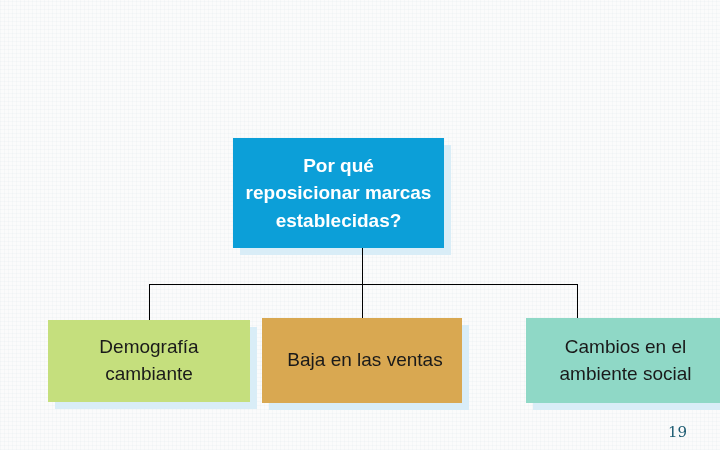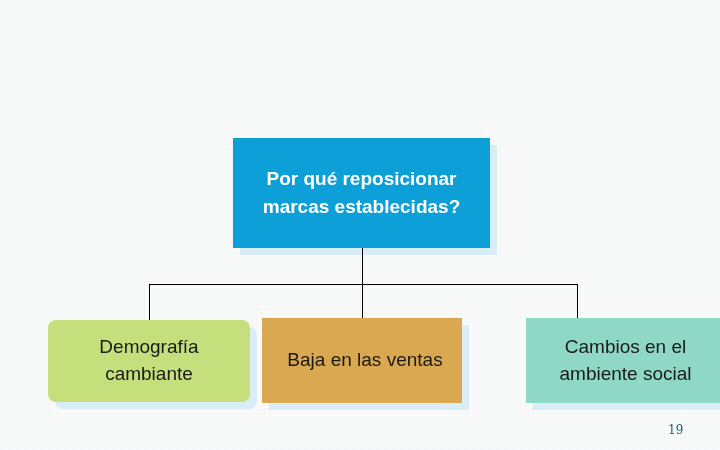--- a/index.html
+++ b/index.html
@@ -19,60 +19,60 @@
     position:absolute;left:33px;top:70px;
     font-size:35px;line-height:1.15;font-weight:400;
     color:#1e6a82;letter-spacing:0.5px;
   }
   .node{
     position:absolute;display:flex;align-items:center;justify-content:center;
     text-align:center;box-sizing:border-box;
     box-shadow:7px 7px 0 #d9edf7;
   }
   .node-root{
-    left:233px;top:138px;width:257px;height:110px;
+    left:233px;top:138px;width:211px;height:110px;
     padding:0 12px;
     font-size:19px;font-weight:700;line-height:1.45;color:#ffffff;
   }
   .node-child{
     top:318px;height:85px;padding:0 10px;
     font-size:19px;font-weight:400;line-height:1.4;color:#1a1a1a;
   }
   .node-child-1{left:48px;top:320px;width:202px;height:82px;}
   .node-child-2{left:262px;width:200px;padding-left:16px;}
   .node-child-3{left:478px;width:199px;margin-left:48px;}
   .connector{position:absolute;background:#000000;}
   .conn-root-drop{left:362px;top:248px;width:1px;height:70px;}
   .conn-horizontal{left:149px;top:284px;width:429px;height:1px;}
   .conn-left-drop{left:149px;top:284px;width:1px;height:36px;}
   .conn-right-drop{left:577px;top:284px;width:1px;height:34px;}
   .page-number{
     position:absolute;left:668px;top:423px;
     font-family:"DejaVu Serif",serif;
-    font-size:12px;color:#1d5c72;
+    font-size:15px;color:#1d5c72;
   }
 </style>
 </head>
 <body>
 
 <div class="slide">
 
 
   <div>
 
     <div class="node node-root" style="background-color: rgb(12, 159, 216);">
       <span>Por qué reposicionar marcas establecidas?</span>
     </div>
 
     <div class="connector conn-root-drop"></div>
     <div class="connector conn-horizontal"></div>
     <div class="connector conn-left-drop"></div>
     <div class="connector conn-right-drop"></div>
 
-    <div class="node node-child node-child-1" style="background-color: rgb(197, 223, 125); border-radius: 8px;">
+    <div class="node node-child node-child-1" style="background-color: rgb(197, 223, 125);">
       <span>Demografía cambiante</span>
     </div>
 
     <div class="node node-child node-child-2" style="background-color: rgb(217, 168, 81);">
       <span>Baja en las ventas</span>
     </div>
 
     <div class="node node-child node-child-3" style="background-color: rgb(143, 216, 198);">
       <span>Cambios en el ambiente social</span>
     </div>

